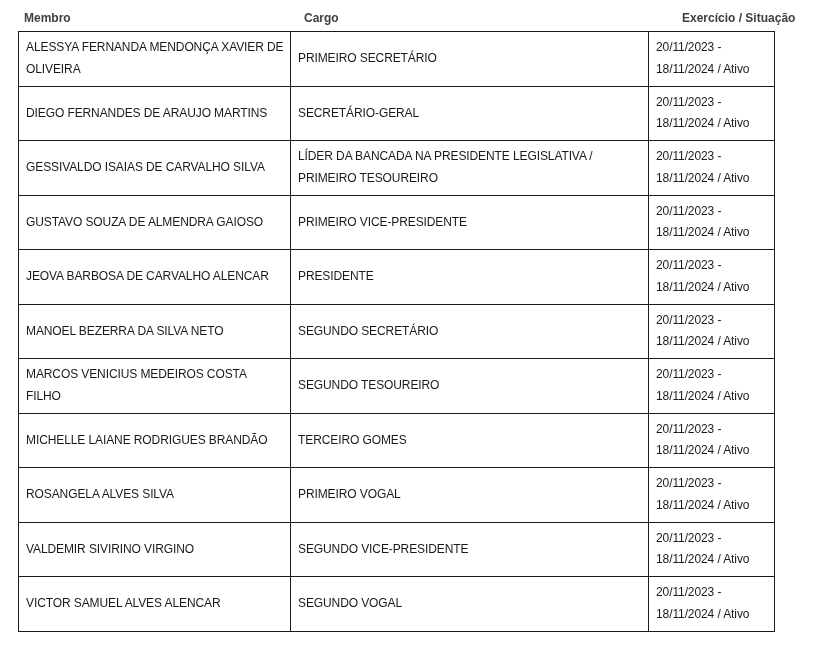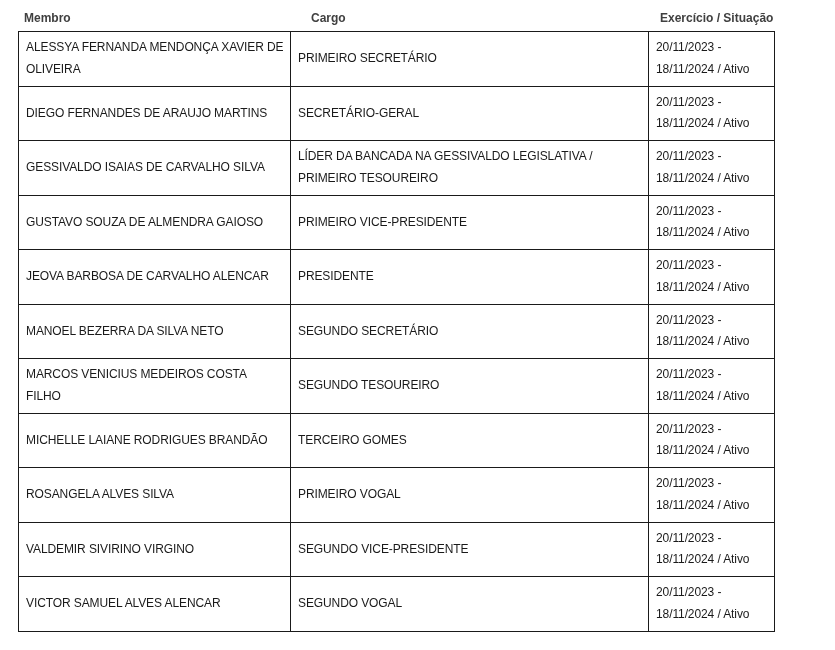--- a/index.html
+++ b/index.html
@@ -1,20 +1,20 @@
 <!DOCTYPE html>
 <html><head>
   <meta charset="utf-8">
   <style>
     html, body { margin: 0; padding: 0; background: #ffffff; }
     body { width: 835px; height: 650px; position: relative; font-family: "Liberation Sans", sans-serif; color: #1a1a1a; overflow: hidden; }
     .hdr { position: absolute; top: 11px; font-weight: bold; font-size: 12px; color: #404040; }
     .h1 { left: 24px; }
-    .h2 { left: 311px; }
-    .h3 { left: 660px; }
+    .h2 { left: 304px; }
+    .h3 { left: 682px; }
     table { position: absolute; left: 18px; top: 31px; border-collapse: collapse; table-layout: fixed; width: 756px; }
     td { border: 1.5px solid #1a1a1a; font-size: 12px; line-height: 21.5px; padding: 4px 6px 4px 7px; vertical-align: middle; height: 45px; box-sizing: border-box; letter-spacing: -0.1px; }
     col.c1 { width: 272px; }
     col.c2 { width: 358px; }
     col.c3 { width: 126px; }
     tr { height: 54.5px; }
     .dt { display: block; }
   </style>
 </head>
 <body>
@@ -41,21 +41,21 @@
     <tr>
       <td>DIEGO FERNANDES DE ARAUJO MARTINS</td>
       <td>SECRETÁRIO-GERAL</td>
       <td>
           <span class="dt">20/11/2023 -</span>
           <span class="dt">18/11/2024 / Ativo</span>
         </td>
     </tr>
     <tr>
       <td>GESSIVALDO ISAIAS DE CARVALHO SILVA</td>
-      <td>LÍDER DA BANCADA NA GESSIVALDO LEGISLATIVA / PRIMEIRO TESOUREIRO</td>
+      <td>LÍDER DA BANCADA NA PRESIDENTE LEGISLATIVA / PRIMEIRO TESOUREIRO</td>
       <td>
           <span class="dt">20/11/2023 -</span>
           <span class="dt">18/11/2024 / Ativo</span>
         </td>
     </tr>
     <tr>
       <td>GUSTAVO SOUZA DE ALMENDRA GAIOSO</td>
       <td>PRIMEIRO VICE-PRESIDENTE</td>
       <td>
           <span class="dt">20/11/2023 -</span>

